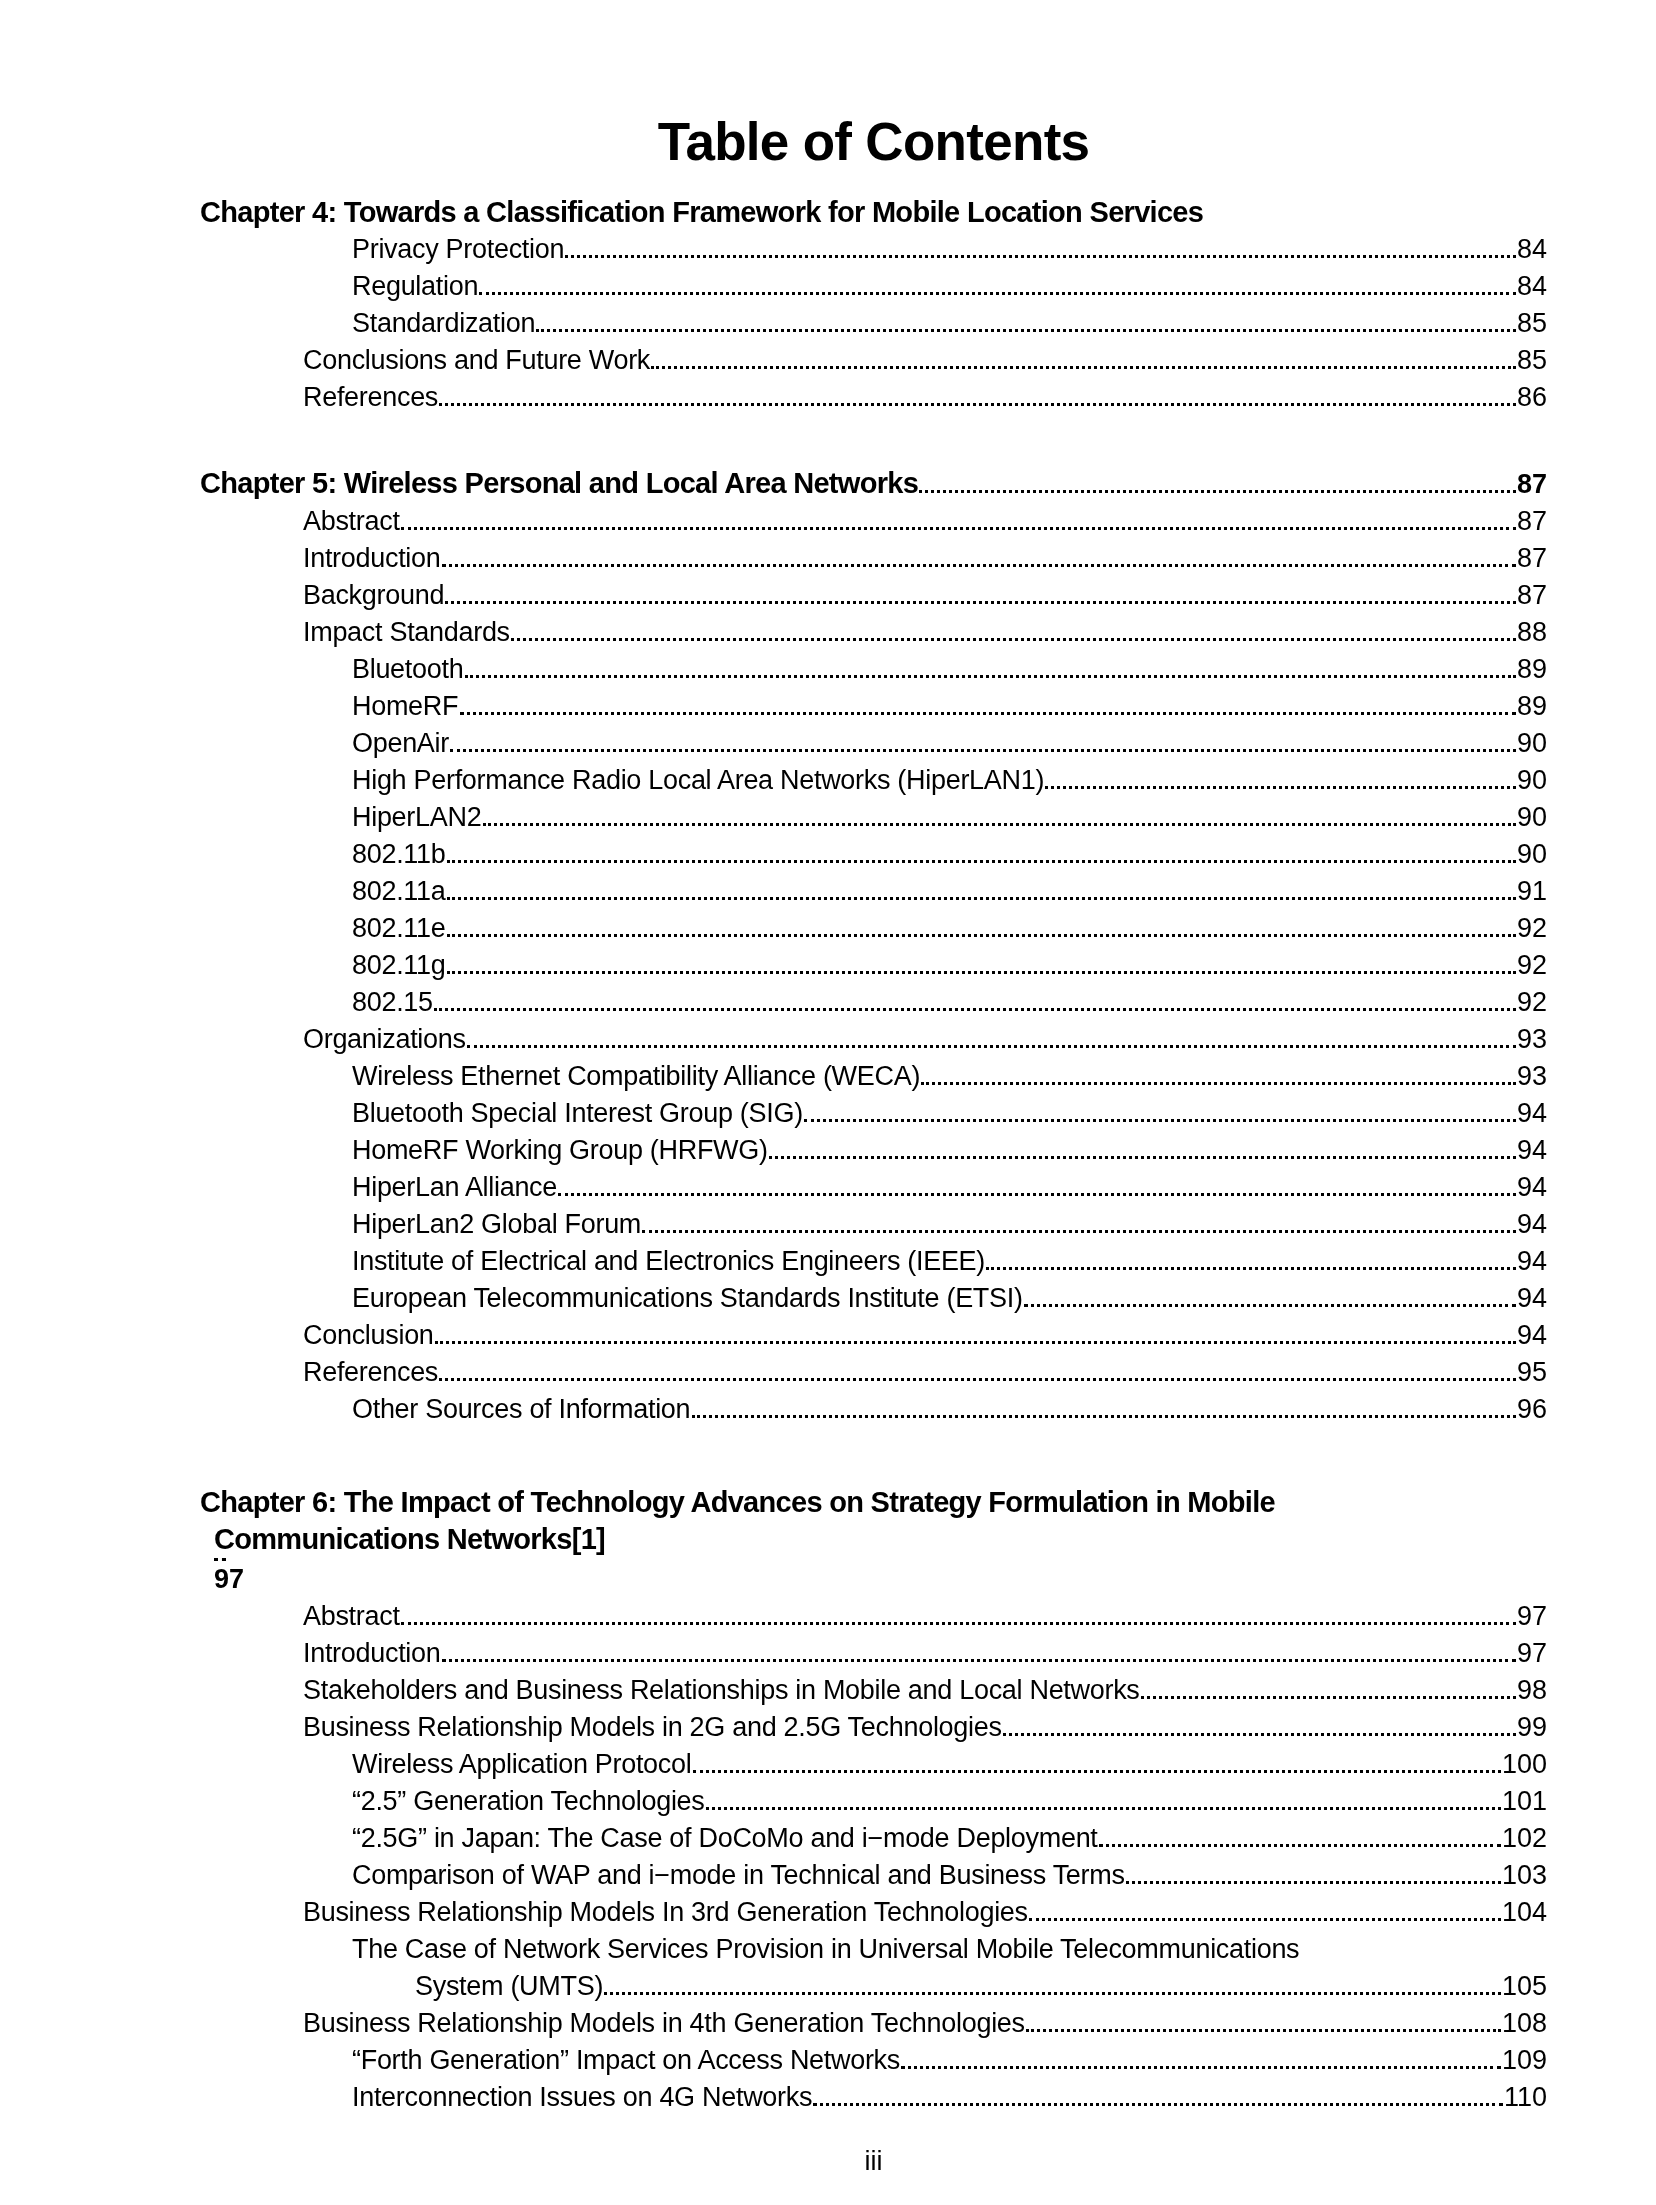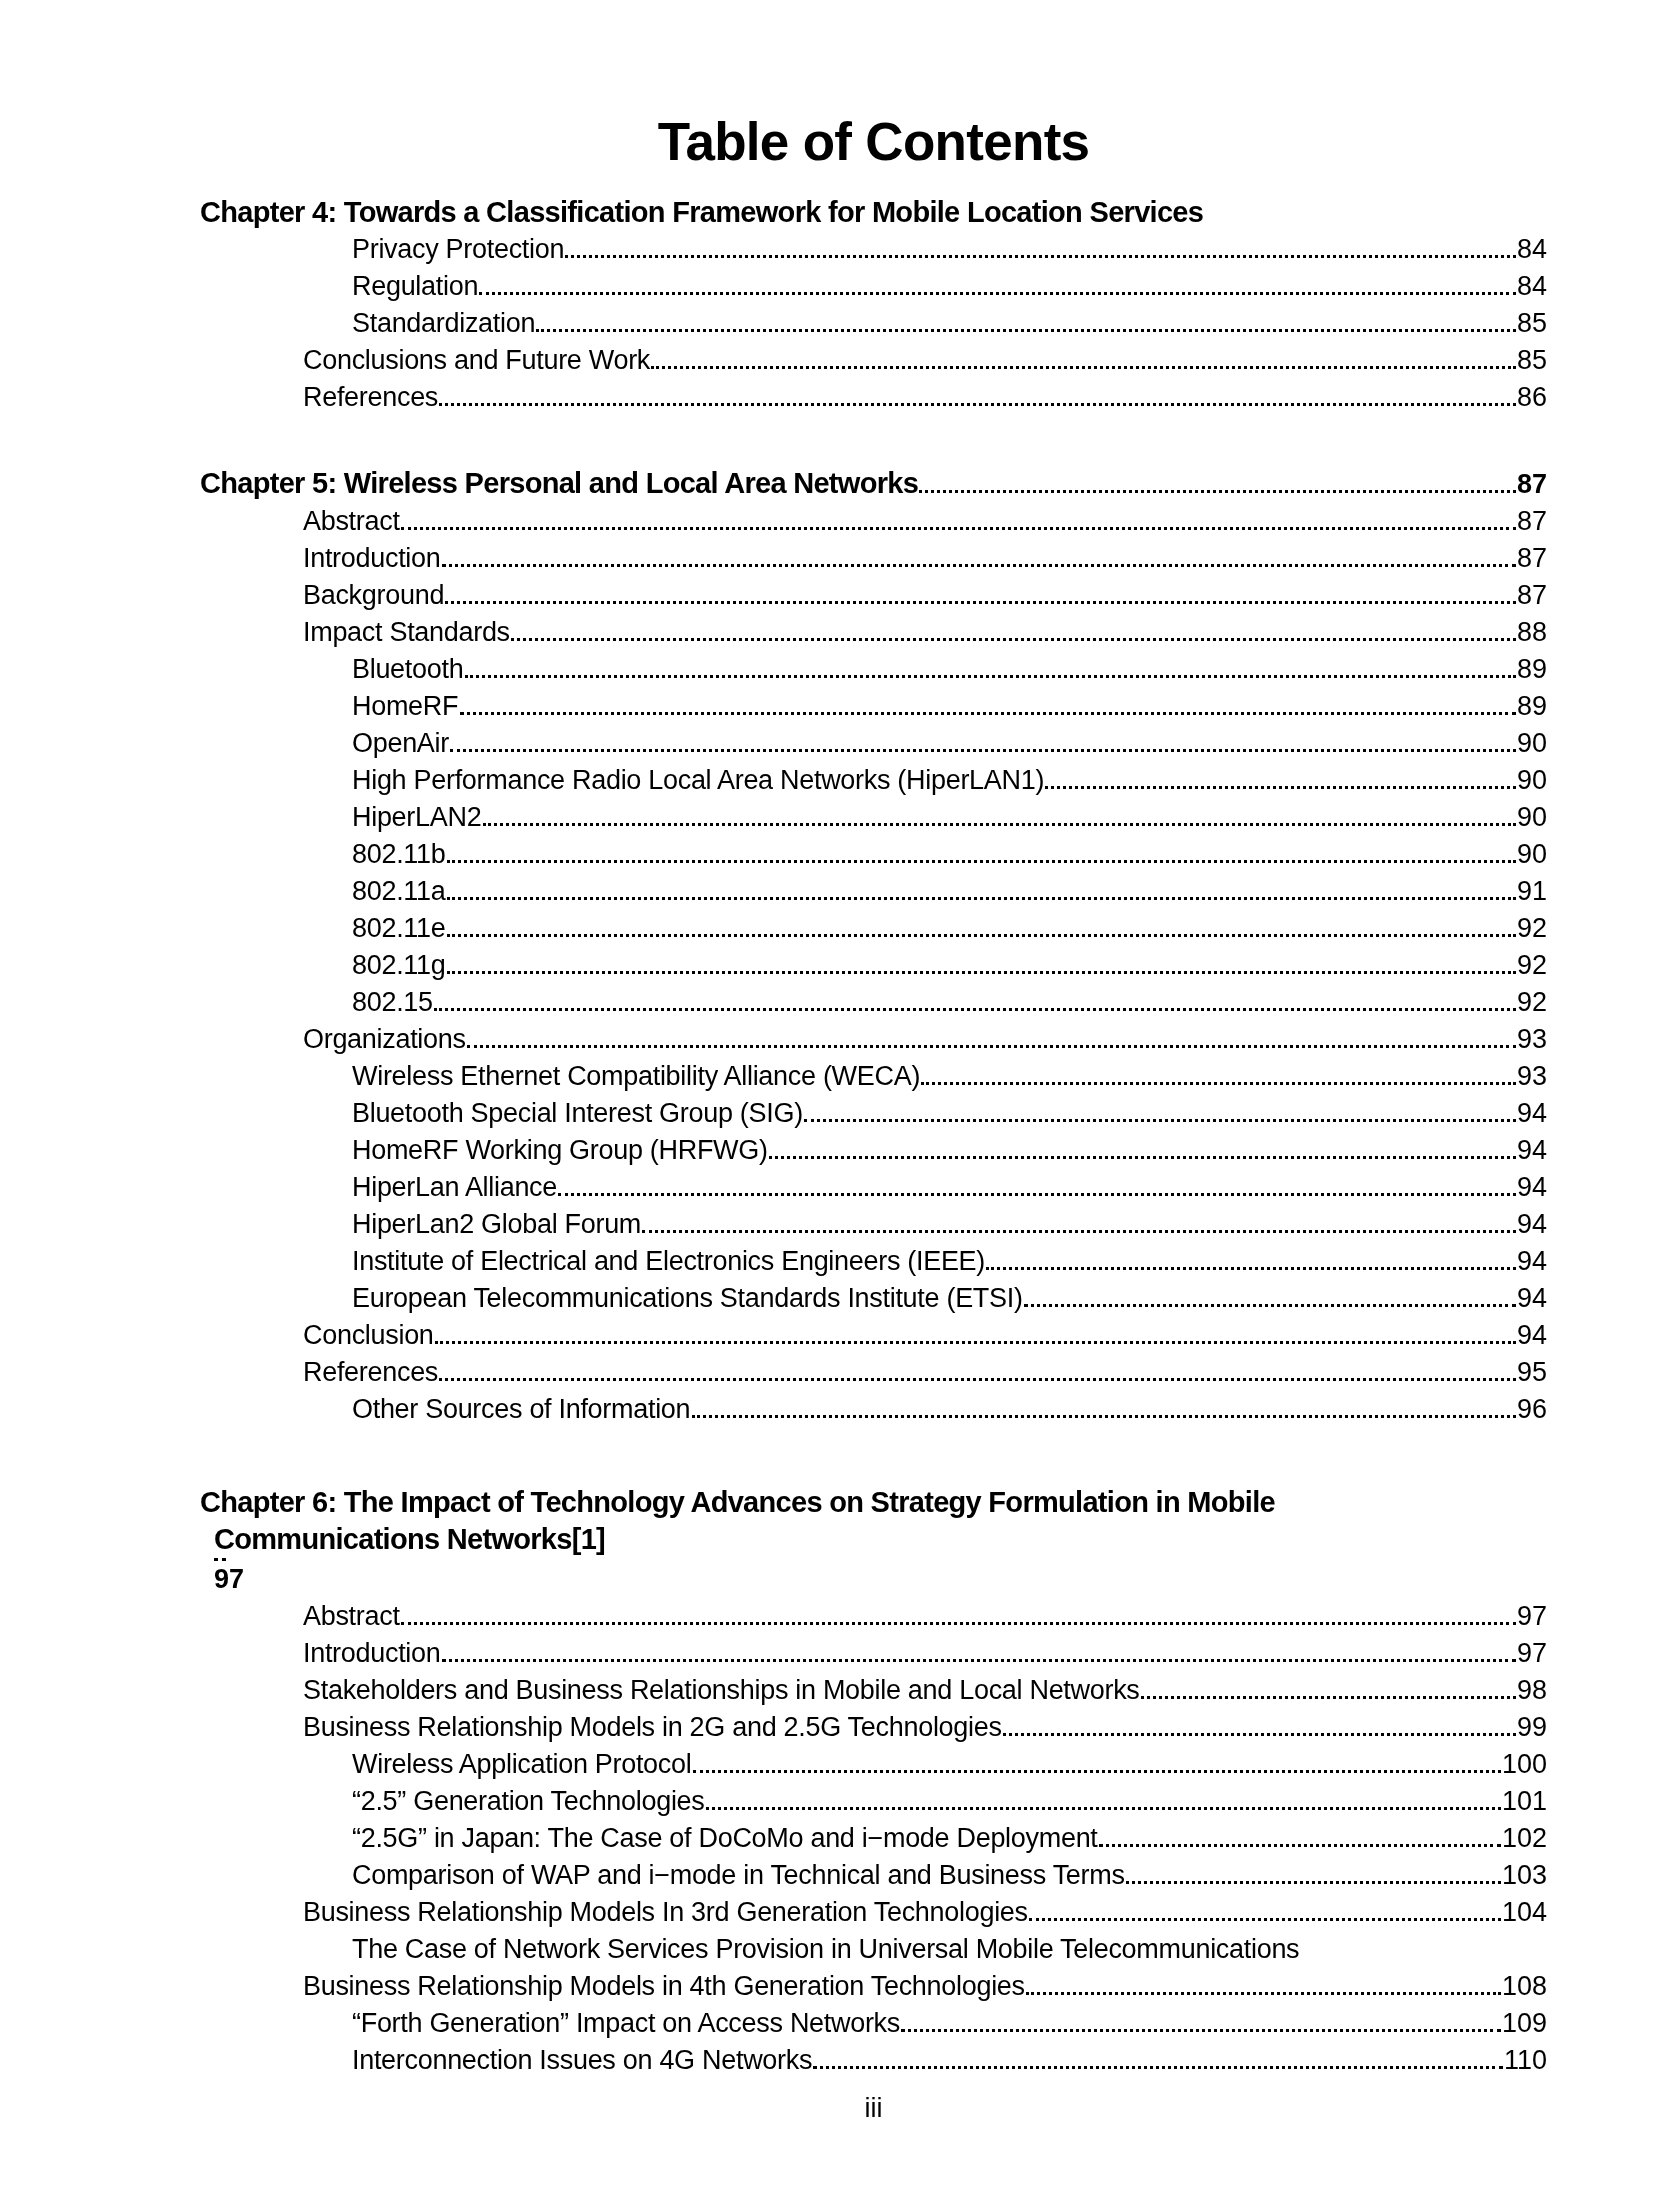--- a/index.html
+++ b/index.html
@@ -31,21 +31,21 @@
     border-bottom: 3px dotted #000;
     margin: 0 1.3px;
   }
   .row .pg { flex: 0 0 auto; font-size: 27px; letter-spacing: 0; }
   .lvl-0  { margin-left: 0; }
   .lvl-0c { margin-left: 12.7px; flex-direction: column; }
   .lvl-1  { margin-left: 103px; }
   .lvl-2  { margin-left: 152px; }
   .lvl-3  { margin-left: 215px; }
   .footer {
-    margin: 11px 110px 0 200px;
+    margin: 27px 110px 0 200px;
     font-size: 27px; line-height: 37px; text-align: center;
   }
 </style>
 </head>
 <body>
 
 <div class="page">
   <h1 class="title">Table of Contents</h1>
   <div class="toc" id="toc">
       <div class="chapter chapter-1">
@@ -260,20 +260,25 @@
           <span class="pg">103</span>
         </div>
         <div class="row lvl-1">
           <span class="txt">Business Relationship Models In 3rd Generation Technologies</span>
           <span class="leader"></span>
           <span class="pg">104</span>
         </div>
         <div class="row lvl-2">
           <span class="txt">The Case of Network Services Provision in Universal Mobile Telecommunications</span>
         </div>
+        <div class="row lvl-3">
+          <span class="txt">System (UMTS)</span>
+          <span class="leader"></span>
+          <span class="pg">105</span>
+        </div>
         <div class="row lvl-1">
           <span class="txt">Business Relationship Models in 4th Generation Technologies</span>
           <span class="leader"></span>
           <span class="pg">108</span>
         </div>
         <div class="row lvl-2">
           <span class="txt">“Forth Generation” Impact on Access Networks</span>
           <span class="leader"></span>
           <span class="pg">109</span>
         </div>

